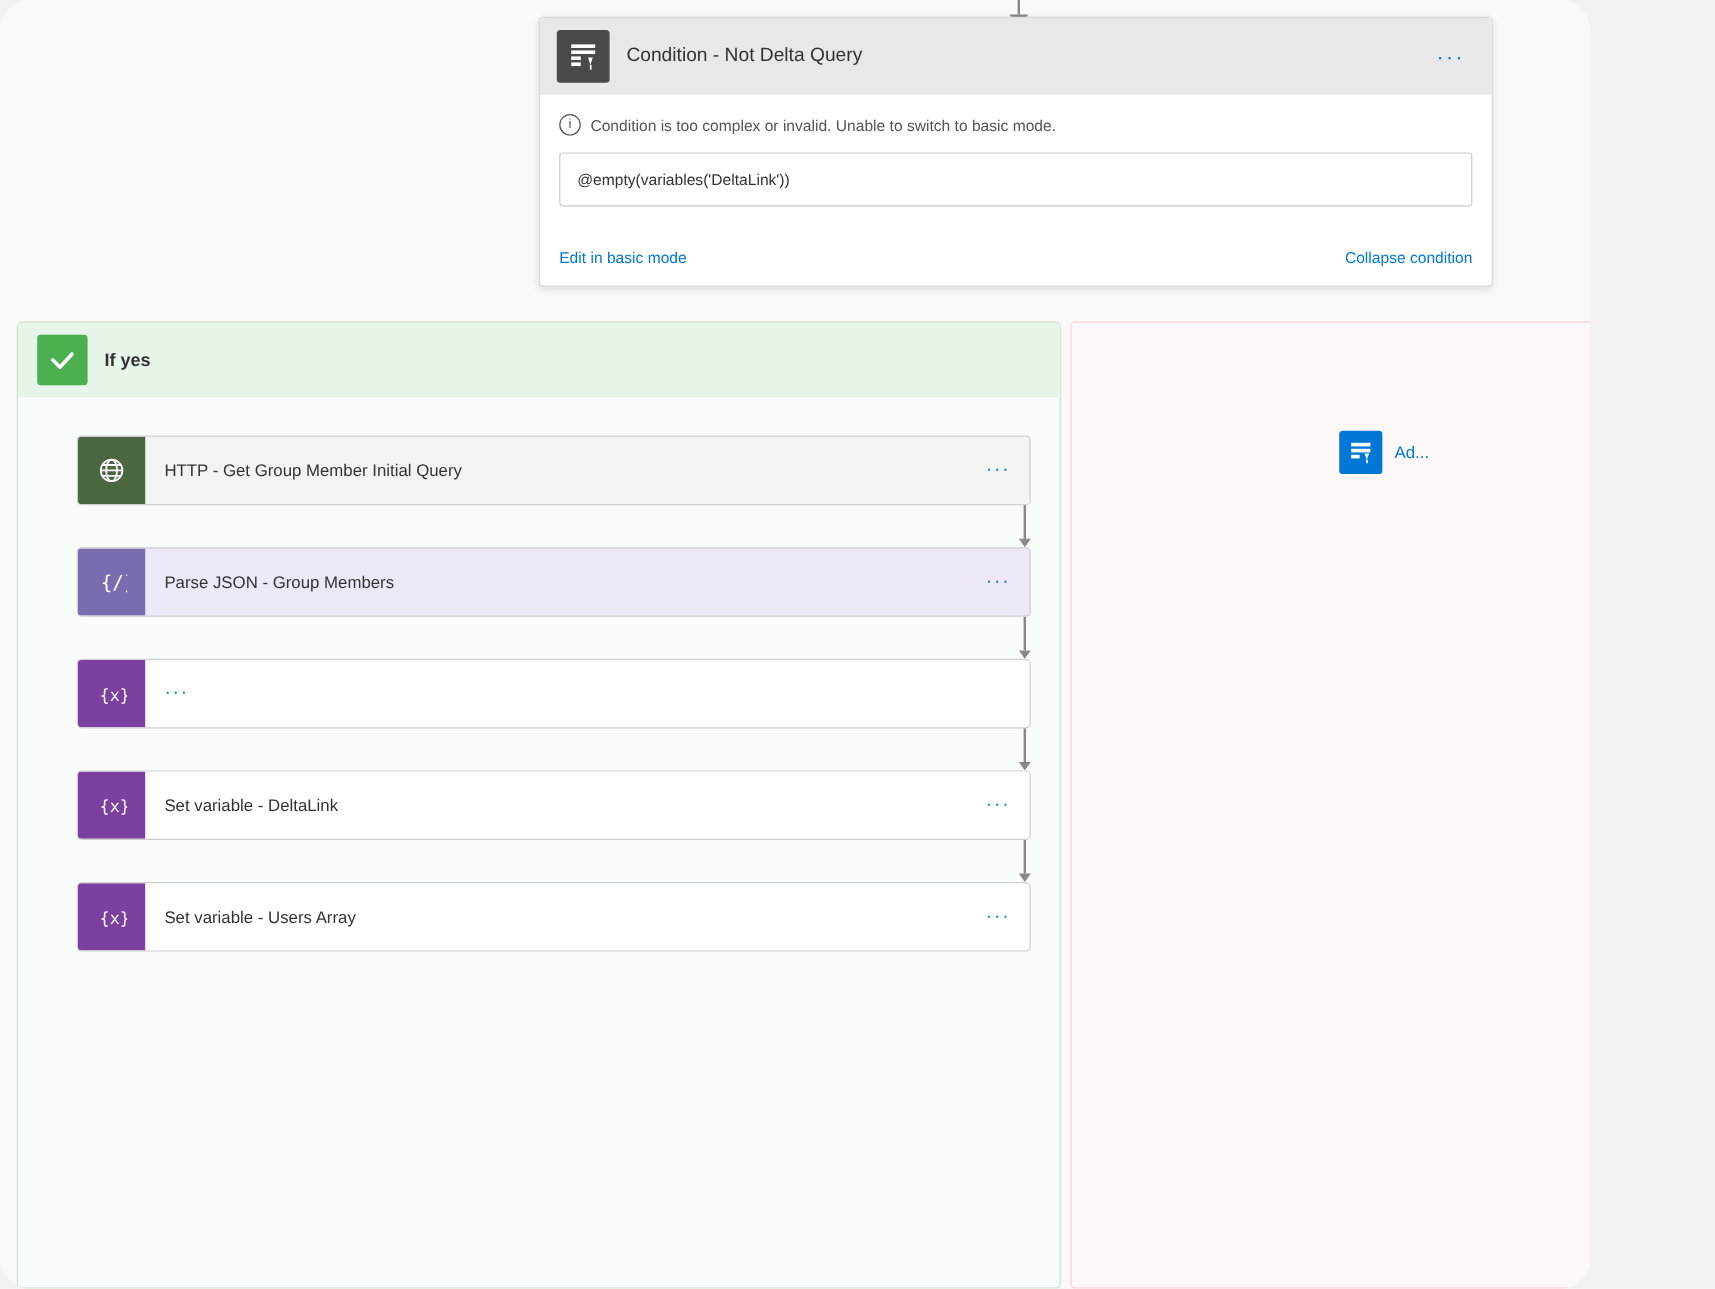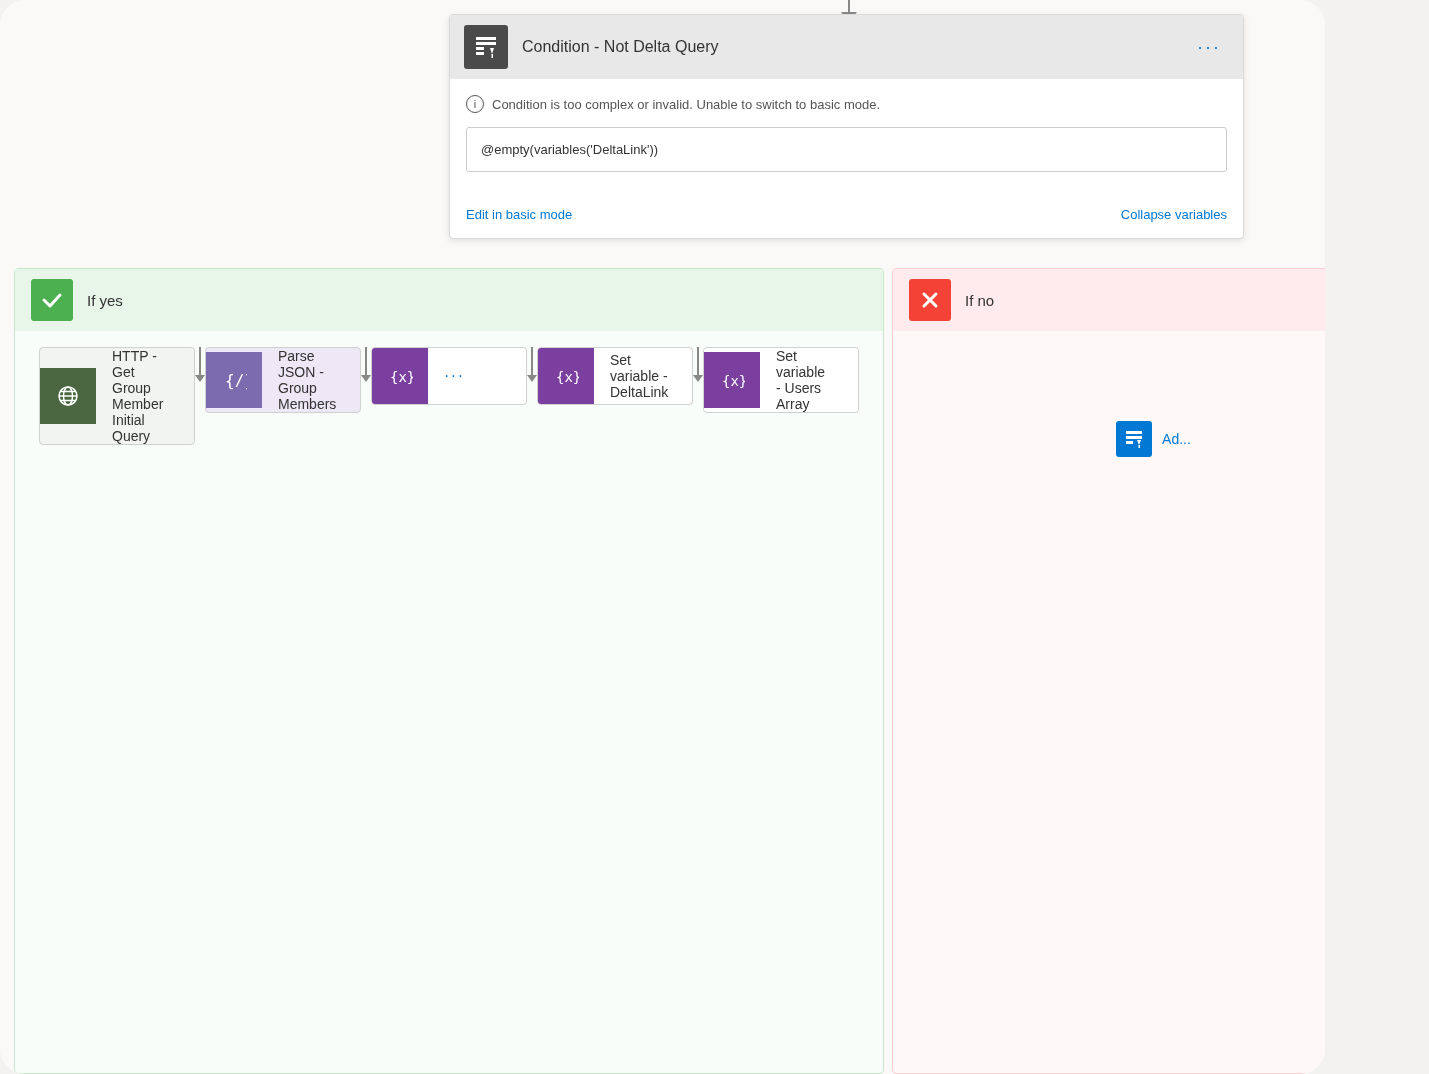--- a/index.html
+++ b/index.html
@@ -196,30 +196,30 @@
       border-radius: 3px;
       display: flex;
       align-items: center;
       justify-content: center;
       color: #fff;
       font-size: 20px;
     }
 
     .branch-label {
       font-size: 15px;
-      font-weight: 400;
+      font-weight: 700;
       color: #333;
     }
 
     
     .action-list {
-      padding: 16px 24px;
-      display: flex;
-      flex-direction: row;
-      align-items: flex-start;
+      padding: 4px 24px;
+      display: flex;
+      flex-direction: column;
+      align-items: flex-end;
       gap: 0;
     }
 
     .action-card {
       width: 795px;
       background: #fff;
       border: 1px solid #d0d0d0;
       border-radius: 4px;
       display: flex;
       align-items: center;
@@ -337,21 +337,21 @@
     <div class="condition-body">
       <div class="condition-warning">
         <div class="info-icon">i</div>
         <span>Condition is too complex or invalid. Unable to switch to basic mode.</span>
       </div>
       <div class="condition-formula-box">
         <span>@empty(variables('DeltaLink'))</span>
       </div>
       <div class="condition-links">
         <button class="condition-link">Edit in basic mode</button>
-        <button class="condition-link">Collapse variables</button>
+        <button class="condition-link">Collapse condition</button>
       </div>
     </div>
   </div>
 
   <div class="branches">
 
     <div class="branch-yes">
       <div class="branch-header branch-header-yes">
         <div class="branch-icon-yes">
           <svg width="22" height="22" viewBox="0 0 22 22">
@@ -435,29 +435,20 @@
             </svg>
           </div>
           <span class="action-card-title">Set variable - Users Array</span>
           <button class="action-card-menu">···</button>
         </div>
 
       </div>
     </div>
 
     <div class="branch-no">
-      <div class="branch-header branch-header-no">
-        <div class="branch-icon-no">
-          <svg width="22" height="22" viewBox="0 0 22 22">
-            <line x1="5" y1="5" x2="17" y2="17" stroke="white" stroke-width="3" stroke-linecap="round"></line>
-            <line x1="17" y1="5" x2="5" y2="17" stroke="white" stroke-width="3" stroke-linecap="round"></line>
-          </svg>
-        </div>
-        <span class="branch-label">If no</span>
-      </div>
 
       <div class="add-action-btn">
         <div style="height:60px;"></div>
         <button class="add-action-inner">
           <div class="add-icon-box">
 
             <svg width="20" height="20" viewBox="0 0 20 20">
               <rect x="2" y="2" width="16" height="3" fill="white"></rect>
               <rect x="2" y="7" width="16" height="3" fill="white"></rect>
               <rect x="2" y="12" width="7" height="3" fill="white"></rect>

